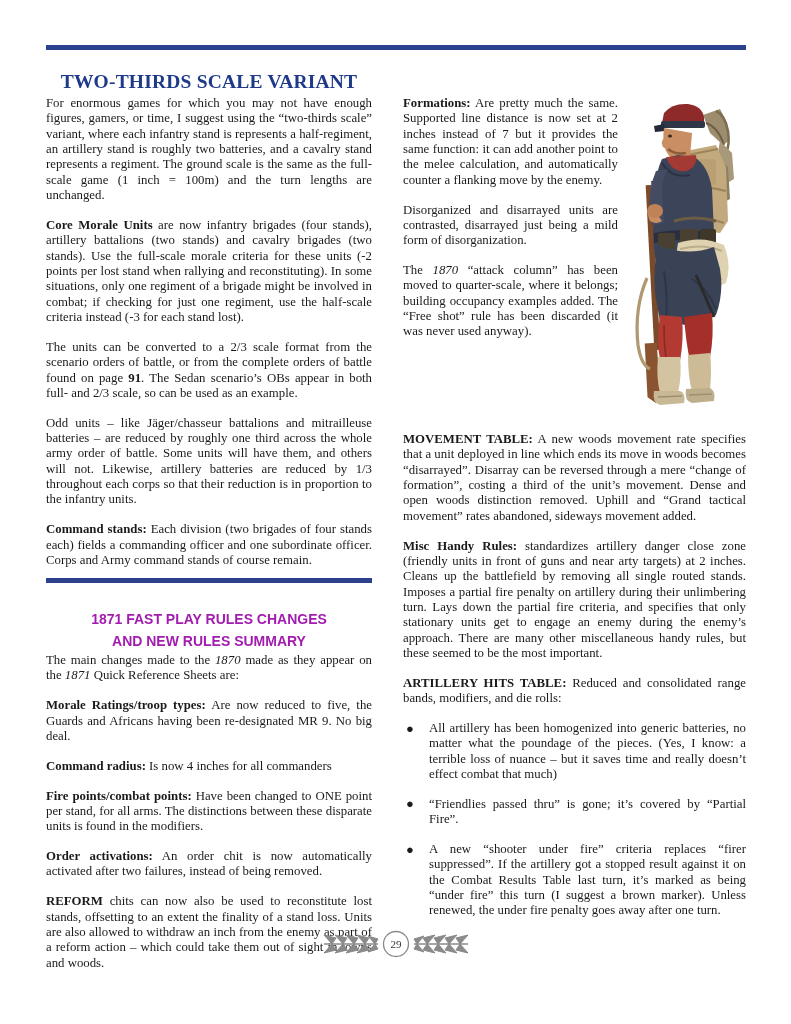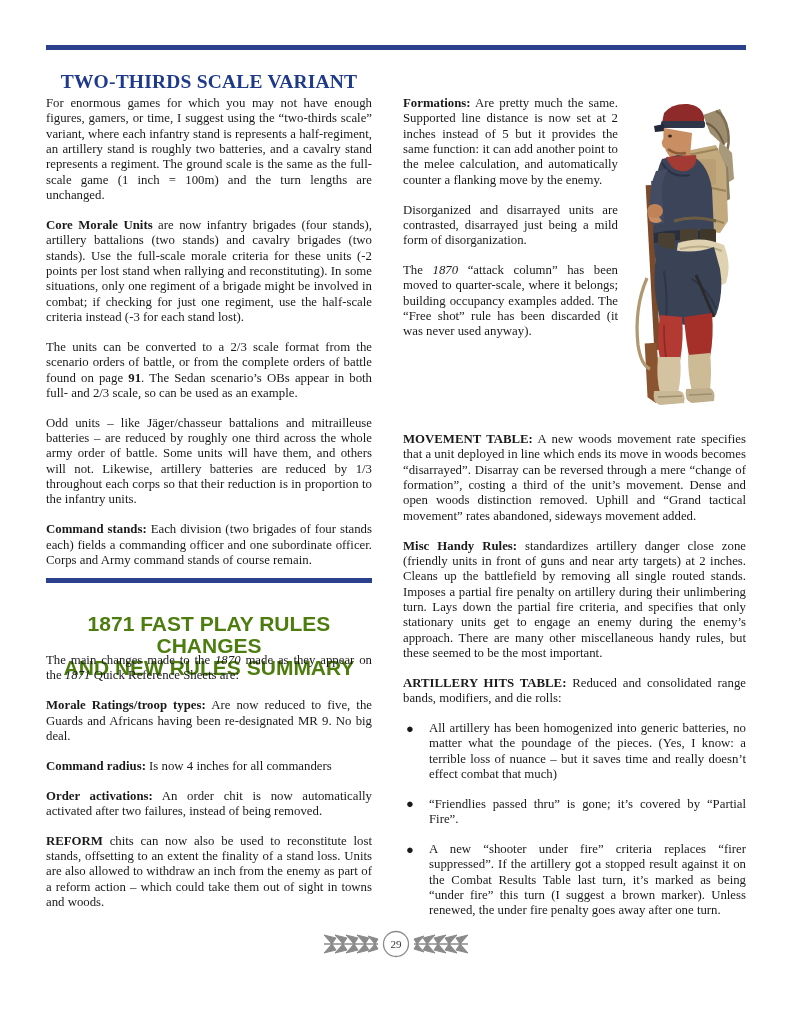--- a/index.html
+++ b/index.html
@@ -55,23 +55,23 @@
     color: #1f3a8a;
   }
   .h-sub {
     position: absolute;
     left: 46px;
     top: 596px;
     width: 326px;
     text-align: center;
     font-family: "Liberation Sans", sans-serif;
     font-weight: bold;
-    font-size: 21px;
+    font-size: 14px;
     line-height: 22px;
-    color: #4d7c0f;
+    color: #a21caf;
   }
 
   
   .col {
     position: absolute;
     font-size: 12.8px;
     line-height: 15.35px;
     text-align: justify;
     text-justify: inter-word;
     hyphens: manual;
@@ -177,28 +177,29 @@
     <span>AND NEW RULES SUMMARY</span>
   </h2>
 
   <div class="col col-left-2">
     <p><span>The main changes made to the </span><i>1870</i><span> made as they appear on the </span><i>1871</i><span> Quick Reference Sheets are:</span></p>
 
     <p><b>Morale Ratings/troop types:</b><span> Are now reduced to five, the Guards and Africans having been re-designated MR 9.  No big deal.</span></p>
 
     <p><b>Command radius:</b><span> Is now 4 inches for all commanders</span></p>
 
+    <p><b>Fire points/combat points:</b><span>  Have been changed to ONE point per stand, for all arms.  The distinctions between these disparate units is found in the modifiers.</span></p>
 
     <p><b>Order activations:</b><span> An order chit is now automatically activated after two failures, instead of being removed.</span></p>
 
     <p><b>REFORM</b><span> chits can now also be used to reconstitute lost stands, offsetting to an extent the finality of a stand loss.  Units are also allowed to withdraw an inch from the enemy as part of a reform action – which could take them out of sight in towns and woods.</span></p>
   </div>
 
   <div class="col col-right">
-    <p><b>Formations:</b><span>   Are pretty much the same.  Supported line distance is now set at 2 inches instead of 5 but it provides the same function: it can add another point to the melee calculation, and automatically counter a flanking move by the enemy.</span></p>
+    <p><b>Formations:</b><span>   Are pretty much the same.  Supported line distance is now set at 2 inches instead of 7 but it provides the same function: it can add another point to the melee calculation, and automatically counter a flanking move by the enemy.</span></p>
 
     <p>Disorganized and disarrayed units are contrasted, disarrayed just being a mild form of disorganization.</p>
 
     <p><span>The </span><i>1870</i><span> “attack column” has been moved to quarter-scale, where it belongs; building occupancy examples added.  The “Free shot” rule has been discarded (it was never used anyway).</span></p>
 
   </div>
 
   <div class="col col-right-wide">
     <p><b>MOVEMENT TABLE:</b><span> A new woods movement rate specifies that a unit deployed in line which ends its move in woods becomes “disarrayed”.  Disarray can be reversed through a mere “change of formation”, costing a third of the unit’s movement.  Dense and open woods distinction removed. Uphill and “Grand tactical movement” rates abandoned, sideways movement added.</span></p>
 

